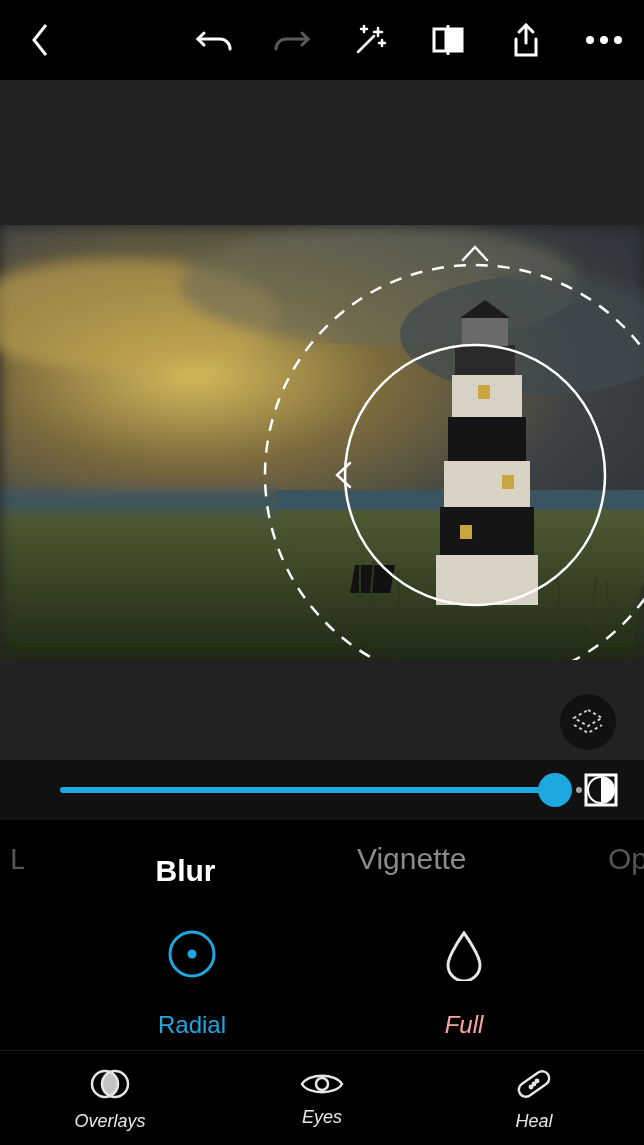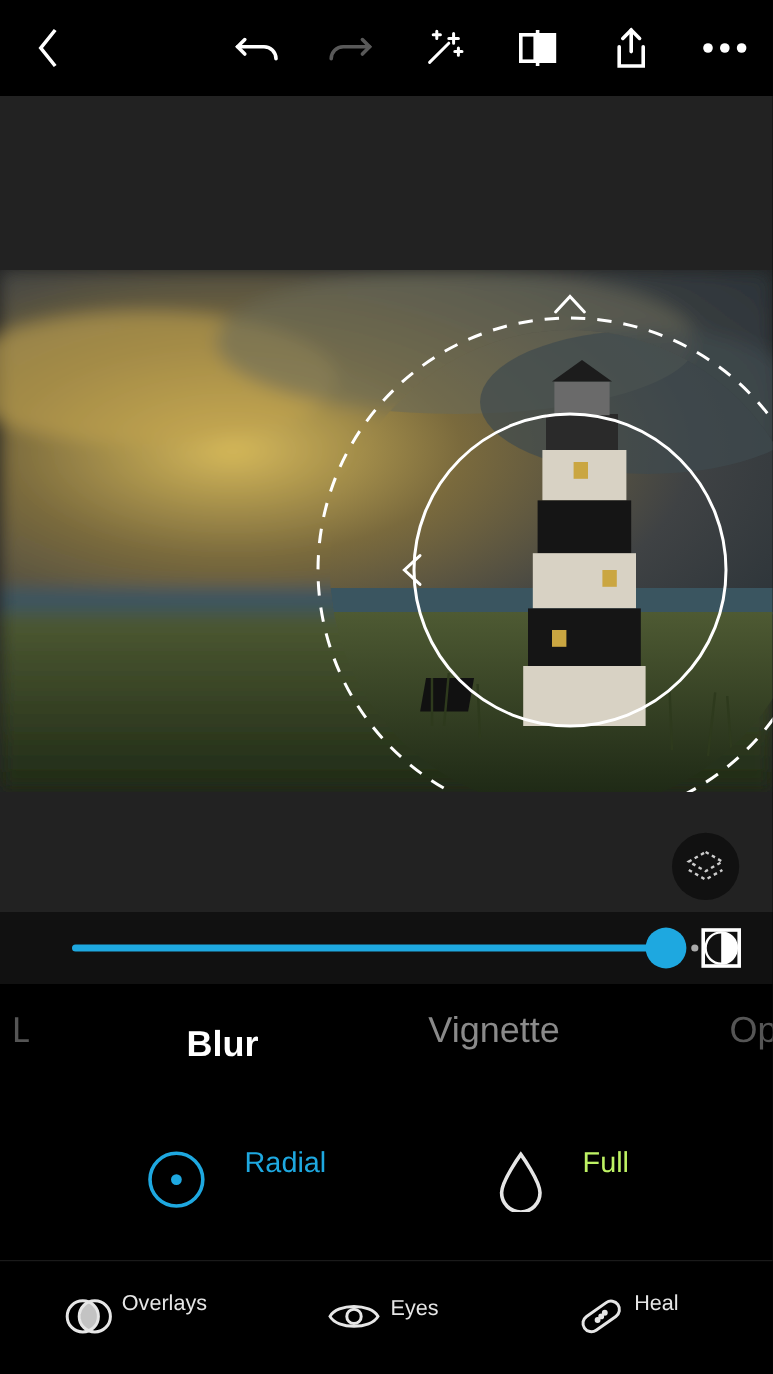--- a/index.html
+++ b/index.html
@@ -107,48 +107,51 @@
   
   .blur-modes {
     height: 170px;
     display:flex;
     justify-content: space-around;
     align-items:center;
     padding: 0 50px;
   }
   .blur-mode {
     display:flex;
-    flex-direction:row;
-    align-items:flex-start;
+    flex-direction:column;
+    align-items:center;
     gap: 30px;
     font-size: 24px;
     cursor:pointer;
   }
   .blur-mode.active { color:#1ea8e0; }
-  .blur-mode.inactive { color:#bef264; }
+  .blur-mode.inactive { color:#fca5a5;font-style:italic; }
 
   
   .bottom-nav {
     position:absolute;
     bottom:0; left:0; right:0;
     height: 95px;
     background:#000;
     border-top:1px solid #1a1a1a;
     display:flex;
     justify-content: space-around;
     align-items:center;
     padding: 6px 4px 8px;
   }
   .nav-item {
     display:flex;
+    flex-direction:column;
+    align-items:center;
     gap:6px;
     font-size: 18px;
     color:#e6e6e6;
     cursor:pointer;
     min-width: 110px;
+    font-style: italic;
   }
   .nav-item.active { color:#1ea8e0; }
   .nav-item svg { stroke: currentColor; }
 </style>
 </head>
 <body>
 
 <div class="topbar">
   <div class="icon-btn">
     <svg width="24" height="38" viewBox="0 0 24 38" fill="none" stroke="#fff" stroke-width="3">

